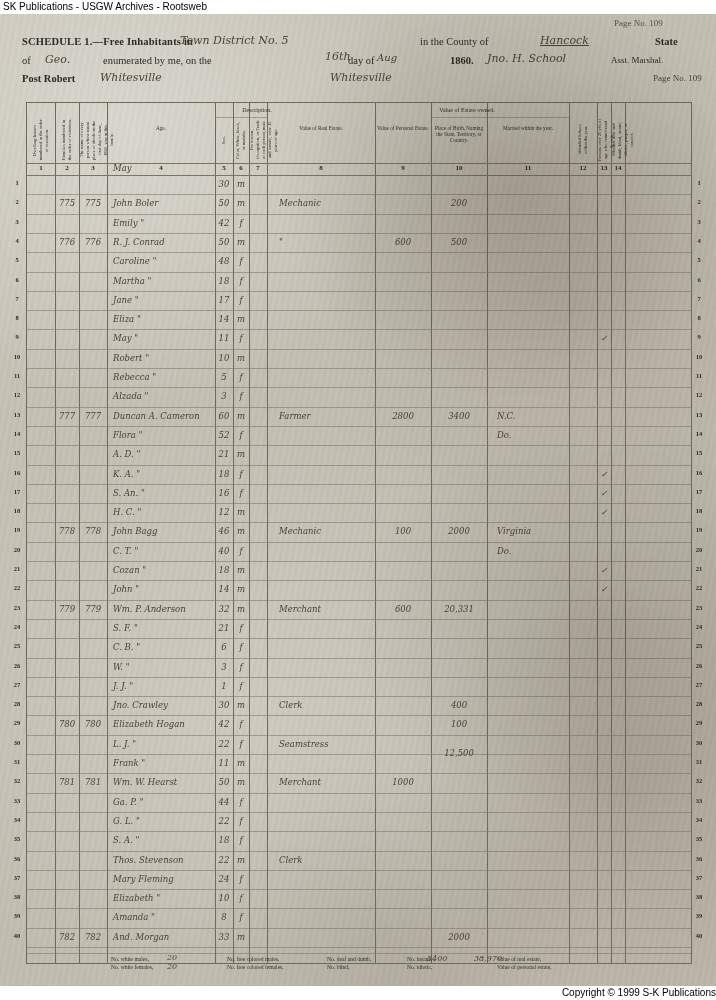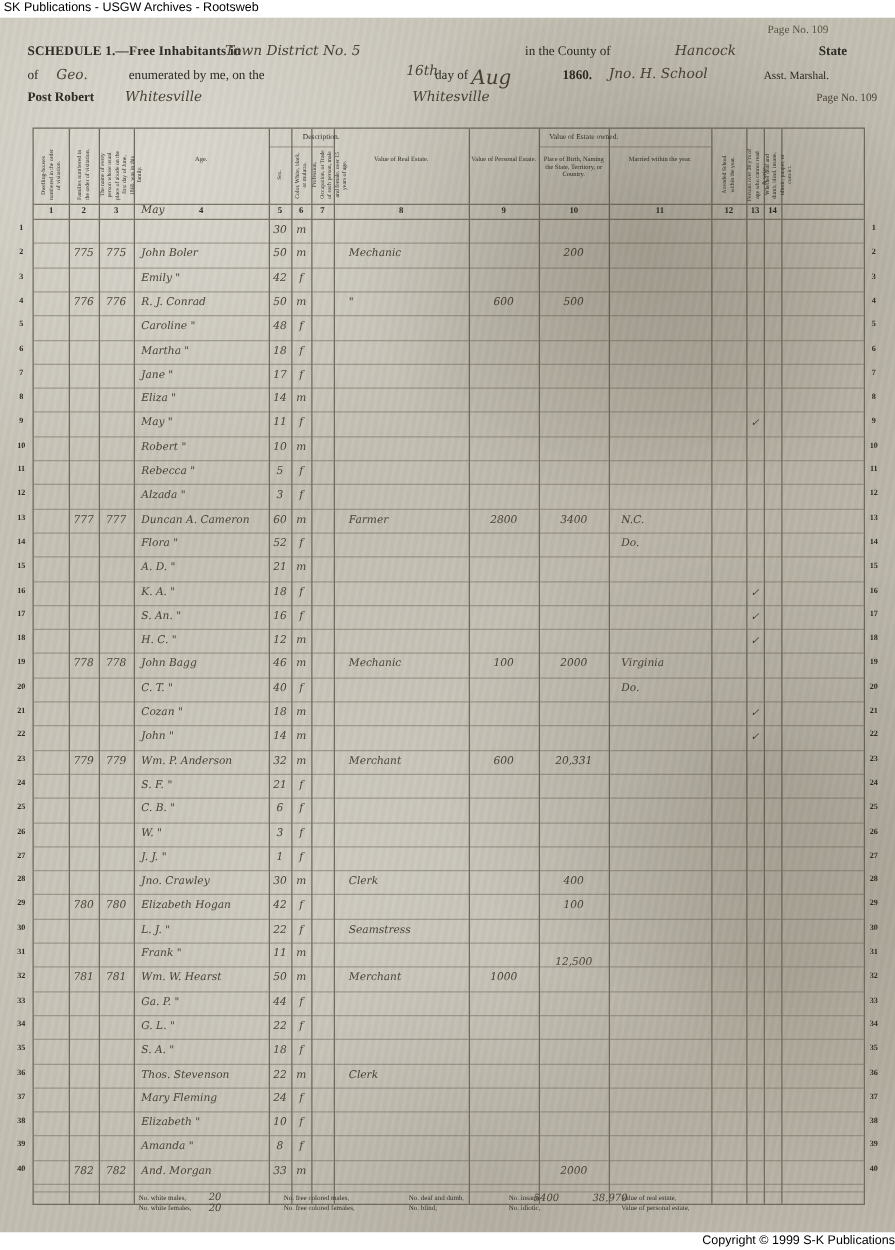--- a/index.html
+++ b/index.html
@@ -104,24 +104,24 @@
   .hand {
     font-family: "DejaVu Serif", serif;
     font-style: italic;
     color: #4a4335;
     font-size: 10px;
     white-space: nowrap;
   }
   .hdr-hand { position: absolute; }
 
   #hw-district { left: 180px; top: 20px; font-size: 11px; }
-  #hw-county   { left: 540px; top: 20px; font-size: 11px; }
+  #hw-county   { left: 540px; top: 20px; font-size: 11px; text-decoration: underline; }
   #hw-state    { left: 45px;  top: 39px; font-size: 11px; }
   #hw-day      { left: 325px; top: 36px; font-size: 11px; }
-  #hw-month    { left: 377px; top: 38px; font-size: 16px; }
+  #hw-month    { left: 377px; top: 38px; font-size: 10px; }
   #hw-asst     { left: 487px; top: 38px; font-size: 11px; }
   #hw-po       { left: 100px; top: 57px; font-size: 11px; }
   #hw-po2      { left: 330px; top: 57px; font-size: 11px; }
 
   
   #grid {
     position: absolute;
     left: 26px;
     top: 88px;
     width: 664px;
@@ -474,21 +474,21 @@
           <div class="cell " style="left: 86px; top: 655px;">Frank  "</div>
           <div class="cell c" style="left: 190px; top: 655px; width: 14px;">11</div>
           <div class="cell c" style="left: 208px; top: 655px; width: 12px;">m</div>
           <div class="cell c" style="left: 30px; top: 674.3px; width: 20px;">781</div>
           <div class="cell c" style="left: 54px; top: 674.3px; width: 24px;">781</div>
           <div class="cell " style="left: 86px; top: 674.3px;">Wm. W. Hearst</div>
           <div class="cell c" style="left: 190px; top: 674.3px; width: 14px;">50</div>
           <div class="cell c" style="left: 208px; top: 674.3px; width: 12px;">m</div>
           <div class="cell " style="left: 252px; top: 674.3px;">Merchant</div>
           <div class="cell c" style="left: 352px; top: 674.3px; width: 48px;">1000</div>
-          <div class="cell c" style="left: 408px; top: 662px; width: 48px;">12,500</div>
+          <div class="cell c" style="left: 408px; top: 645px; width: 48px;">12,500</div>
           <div class="cell " style="left: 86px; top: 693.6px;">Ga. P.  "</div>
           <div class="cell c" style="left: 190px; top: 693.6px; width: 14px;">44</div>
           <div class="cell c" style="left: 208px; top: 693.6px; width: 12px;">f</div>
           <div class="cell " style="left: 86px; top: 712.9px;">G. L.  "</div>
           <div class="cell c" style="left: 190px; top: 712.9px; width: 14px;">22</div>
           <div class="cell c" style="left: 208px; top: 712.9px; width: 12px;">f</div>
           <div class="cell " style="left: 86px; top: 732.2px;">S. A.  "</div>
           <div class="cell c" style="left: 190px; top: 732.2px; width: 14px;">18</div>
           <div class="cell c" style="left: 208px; top: 732.2px; width: 12px;">f</div>
           <div class="cell " style="left: 86px; top: 751.5px;">Thos. Stevenson</div>

